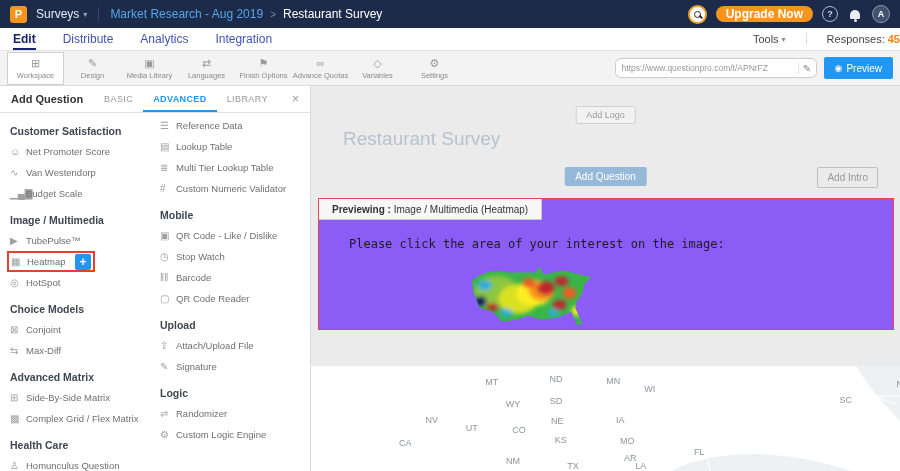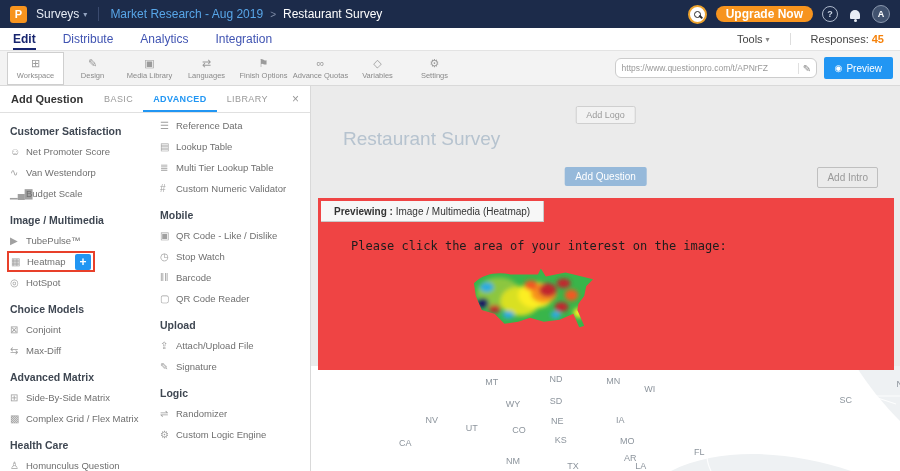--- a/index.html
+++ b/index.html
@@ -23,21 +23,21 @@
   .help { width:16px; height:16px; border-radius:50%; border:1px solid #aeb9cc; color:#cdd6e4; font-size:9px; font-weight:bold; display:flex; align-items:center; justify-content:center; cursor:pointer; }
   .bell-wrap { width:16px; height:16px; display:flex; align-items:center; justify-content:center; cursor:pointer; }
   .bell { position:relative; width:10px; height:9px; background:#e8edf5; border-radius:5px 5px 1px 1px; }
   .bell::after { content:""; position:absolute; left:3.5px; bottom:-3px; width:3px; height:3px; border-radius:50%; background:#e8edf5; }
   .avatar { width:18px; height:18px; border-radius:50%; background:#41526f; border:1px solid #8a97ad; color:#fff; font-size:9px; font-weight:bold; display:flex; align-items:center; justify-content:center; cursor:pointer; }
 
   
   .navbar { height:23px; background:#fff; border-bottom:1px solid #e3e3e3; display:flex; align-items:stretch; padding-left:13px; }
   .navtab { display:flex; align-items:center; margin-right:27px; font-size:12px; color:#4054b2; cursor:pointer; text-decoration:none; }
   .navtab.active { color:#16246e; font-weight:bold; box-shadow:inset 0 -2px 0 #16246e; }
-  .nav-right { margin-left:auto; display:flex; align-items:center; gap:20px; margin-right:16px; font-size:11px; color:#444; }
+  .nav-right { margin-left:auto; display:flex; align-items:center; gap:20px; margin-right:0; font-size:11px; color:#444; }
   .vdiv2 { width:1px; height:12px; background:#ddd; }
   .tools { display:flex; align-items:center; gap:3px; cursor:pointer; }
   .orange { color:#f5820b; font-weight:bold; }
 
   
   .toolbar { height:35px; background:#f3f3f3; border-bottom:1px solid #d9d9d9; display:flex; align-items:center; padding:0 7px; }
   .tool { width:57px; height:33px; display:flex; flex-direction:column; align-items:center; justify-content:center; color:#8a8a8a; cursor:pointer; }
   .tool.active { background:#fff; border:1px solid #cfcfcf; }
   .tico { font-size:11px; line-height:12px; color:#9b9b9b; }
   .tlabel { font-size:7.5px; margin-top:2px; white-space:nowrap; }
@@ -66,21 +66,21 @@
   .add-btn { display:none; }
   .pitem.has-add { border:2px solid #e8402a; width:88px; padding:0 2px; margin-left:-3px; }
   .pitem.has-add .add-btn { display:flex; width:16px; height:16px; background:#2196f3; color:#fff; align-items:center; justify-content:center; font-size:12px; font-weight:bold; border-radius:2px; margin-left:auto; cursor:pointer; }
 
   
   .canvas { flex:1; position:relative; background:#ebebeb; overflow:hidden; }
   .add-logo { position:absolute; top:20px; left:50%; transform:translateX(-50%); font-size:9px; color:#9a9a9a; background:#f2f2f2; border:1px solid #cfcfcf; border-radius:2px; padding:3px 10px; cursor:pointer; z-index:3; }
   .survey-title { position:absolute; top:42px; left:32px; font-size:19px; color:#b6c3cf; z-index:3; }
   .add-question { position:absolute; top:81px; left:50%; transform:translateX(-50%); background:#96b9da; color:#fff; font-size:10px; padding:4px 11px; border-radius:2px; border:none; cursor:pointer; z-index:3; }
   .add-intro { position:absolute; top:81px; right:22px; background:transparent; color:#999; font-size:10px; padding:4px 9px; border:1px solid #bfbfbf; border-radius:2px; cursor:pointer; z-index:3; }
-  .preview-card { position:absolute; left:7px; right:6px; top:112px; height:172px; background:#ef4444; border:3px solid #ef4444; z-index:2; }
+  .preview-card { position:absolute; left:7px; right:6px; top:112px; height:132px; background:#8b5cf6; border:1px solid #ef4444; z-index:2; }
   .card-header { position:absolute; top:0; left:0; height:21px; line-height:21px; padding:0 13px; background:#f7f7f7; border-right:1px solid #c9c9c9; border-bottom:1px solid #c9c9c9; font-size:10px; color:#333; }
   .card-q { position:absolute; top:38px; left:30px; font-family:"DejaVu Sans Mono",monospace; font-size:12px; color:#1d1d1d; }
   .heatmap-wrap { position:absolute; top:62px; left:148px; width:128px; height:80px; }
 
   
   .map { position:absolute; left:0; right:0; top:280px; height:105px; background:#ffffff; z-index:1;text-align:center; }
   .map svg { position:absolute; inset:0; width:100%; height:100%; }
   .state-label { position:absolute; font-size:9px; color:#8d959d; transform:translate(-50%,-50%); z-index:2; }
 </style>
 </head>

